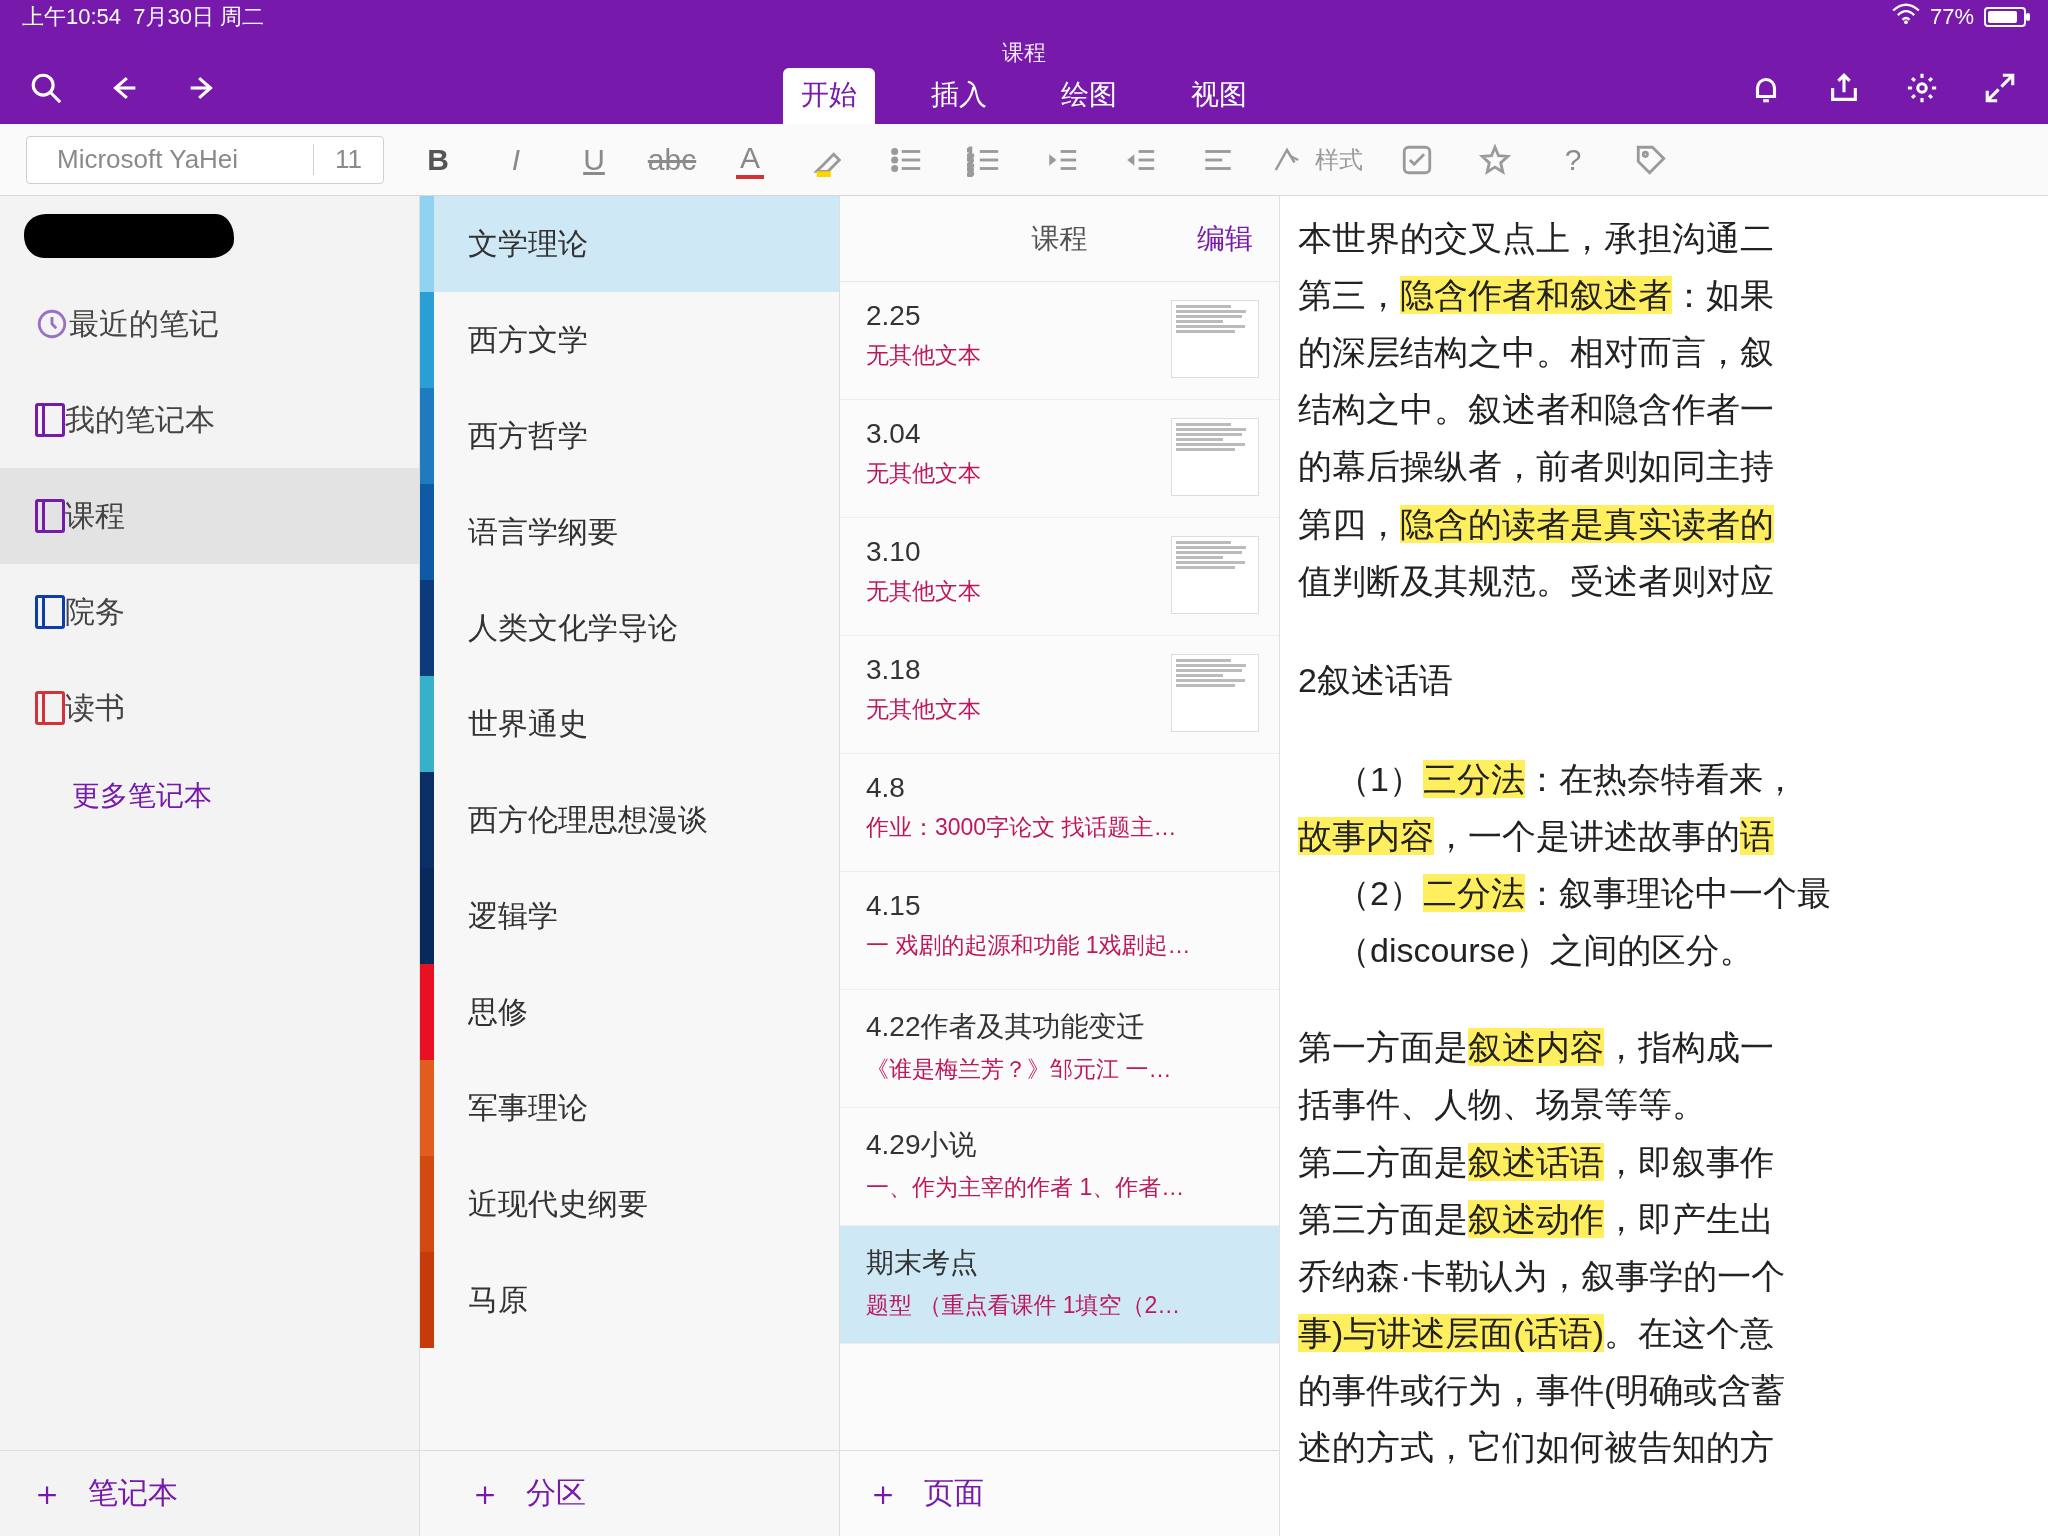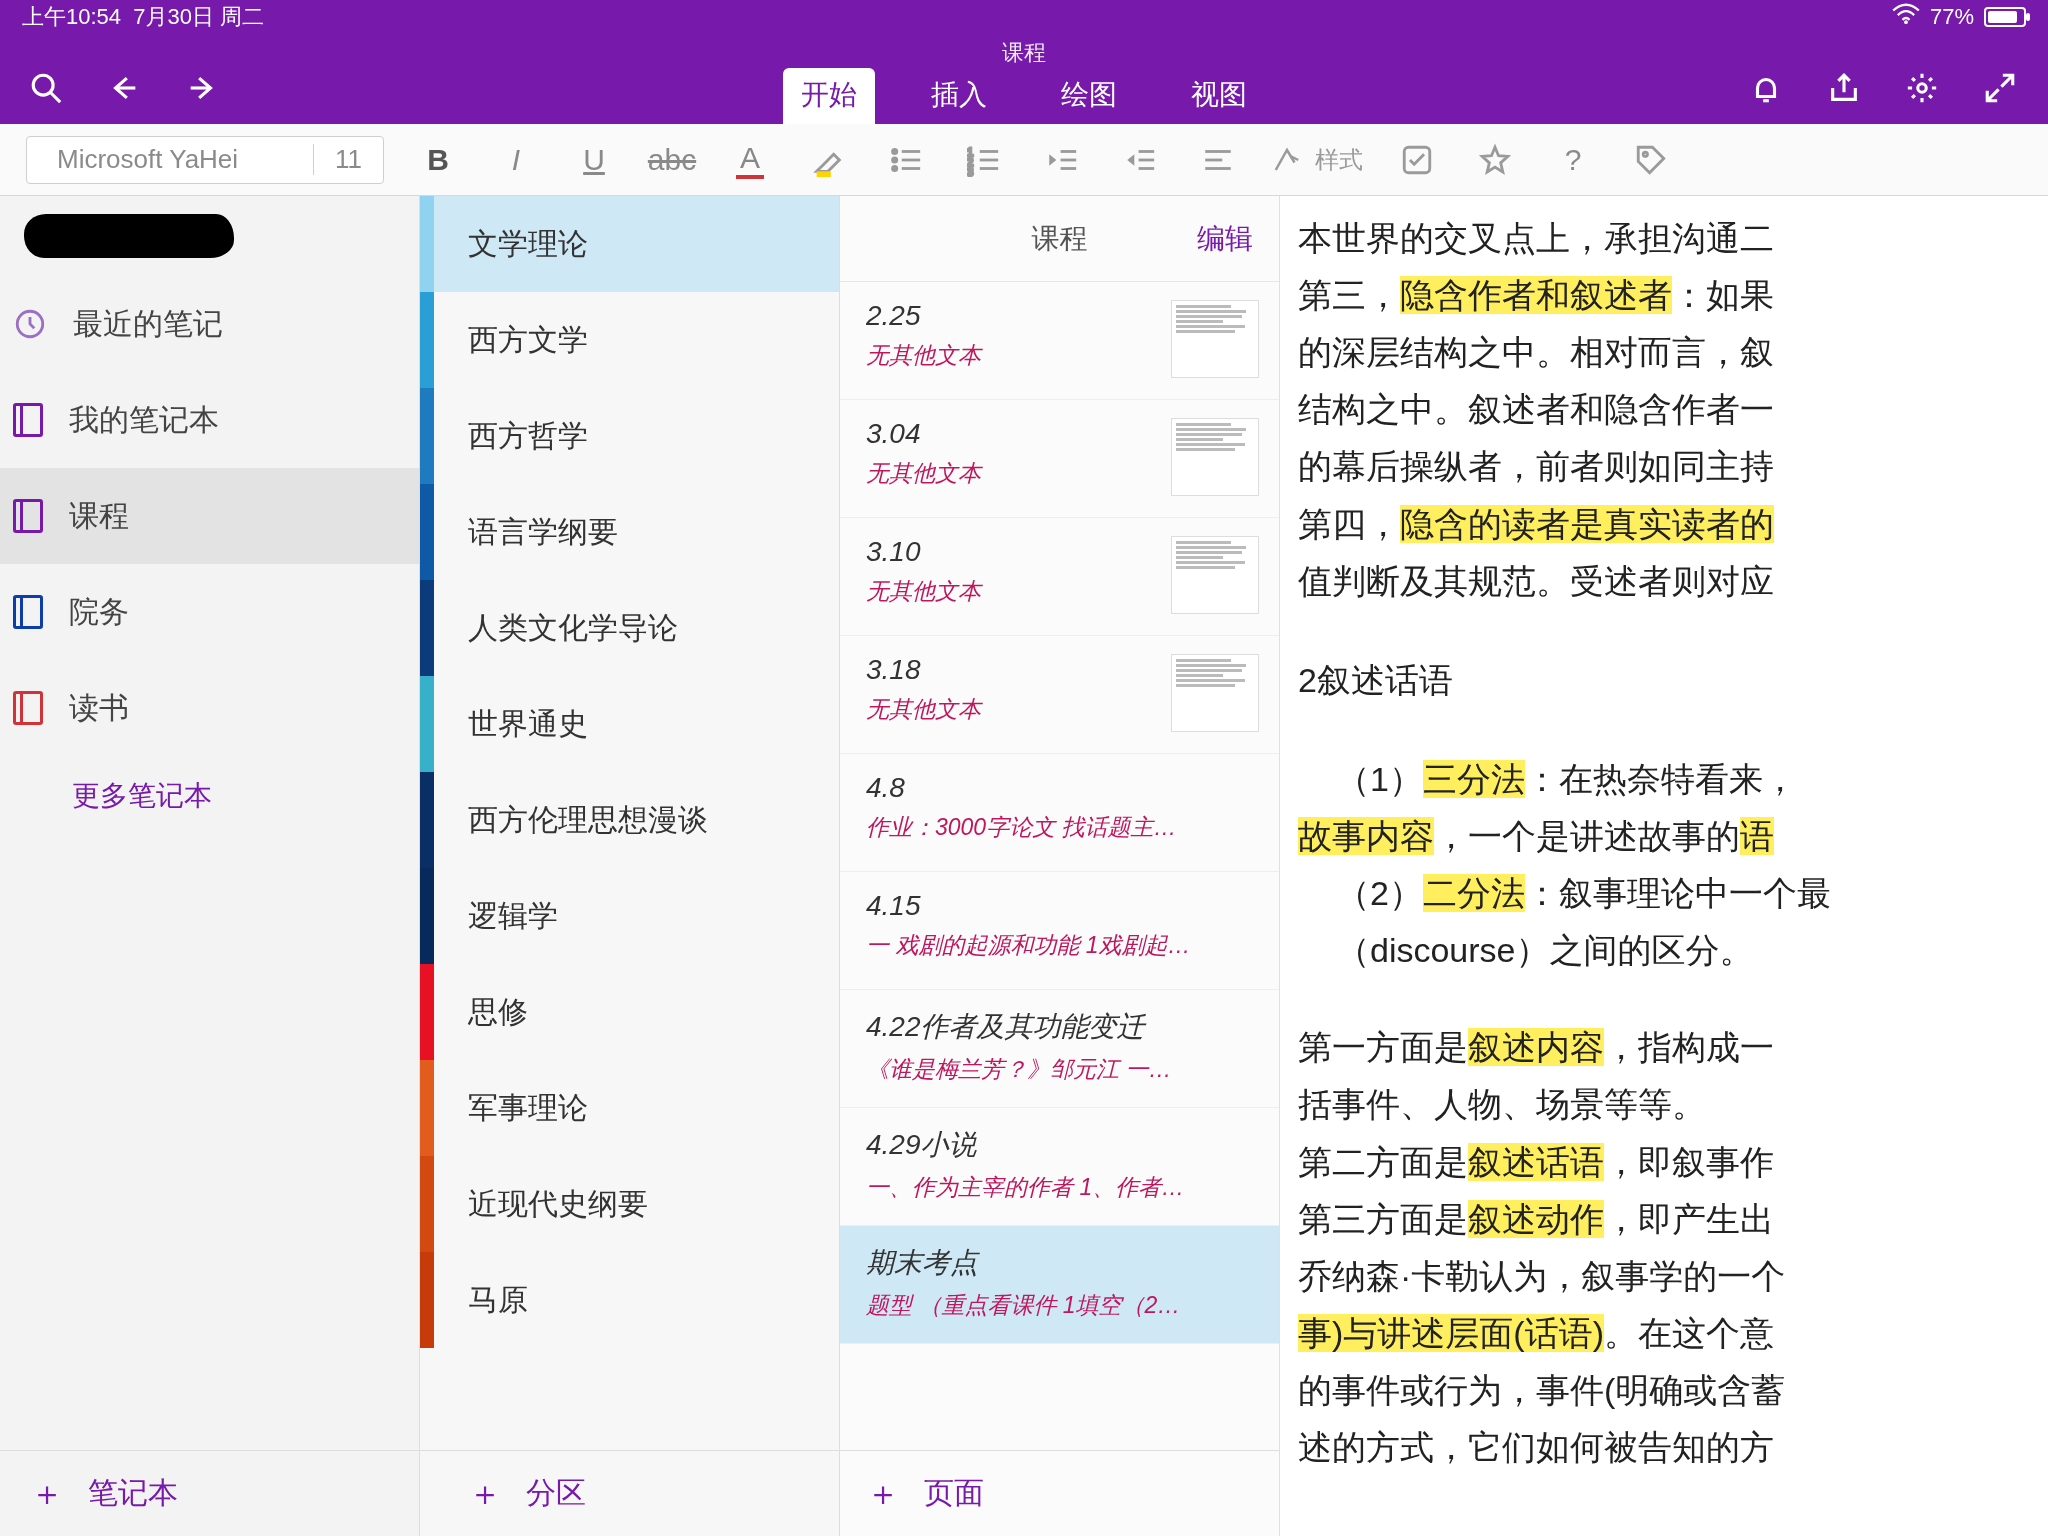--- a/index.html
+++ b/index.html
@@ -31,40 +31,40 @@
 .font-size{width:70px;border-left:1px solid #cfcfcf;text-align:center;color:#8a8a8a;font-size:26px;}
 .rbtn{width:48px;height:48px;display:flex;align-items:center;justify-content:center;color:#8a8a8a;font-size:30px;}
 .rbtn svg{width:34px;height:34px;stroke:#9a9a9a;fill:none;stroke-width:2;}
 .style-btn{display:flex;align-items:center;gap:13px;color:#9a9a9a;font-size:24px;}
 
 .body{flex:1;display:flex;min-height:0;}
 
 .col1{width:420px;background:#f3f3f3;border-right:1px solid #ddd;display:flex;flex-direction:column;}
 .account{height:80px;display:flex;align-items:center;padding-left:24px;}
 .scribble{width:210px;height:44px;background:#000;border-radius:22px 18px 24px 20px / 20px 24px 18px 22px;}
-.nb-item{height:96px;display:flex;align-items:center;gap:26px;padding-left:13px;font-size:30px;color:#444;}
+.nb-item{height:96px;display:flex;align-items:center;padding-left:35px;font-size:30px;color:#444;}
 .nb-item.selected{background:#e3e3e3;}
 .nb-icon{width:34px;height:34px;}
 .more-nb{padding-left:72px;font-size:28px;color:#7719AA;height:80px;display:flex;align-items:center;}
 .col1-foot{margin-top:auto;height:86px;border-top:1px solid #ddd;display:flex;align-items:center;padding-left:30px;gap:24px;color:#7719AA;font-size:30px;}
 .plus{font-size:34px;font-weight:300;}
 
 .col2{width:420px;background:#f7f7f7;border-right:1px solid #ddd;display:flex;flex-direction:column;}
 .sec-list{flex:1;overflow:hidden;text-align:right;}
 .sec-item{height:96px;display:flex;align-items:center;padding-left:48px;font-size:30px;color:#333;position:relative;}
 .sec-item::before{content:"";position:absolute;left:0;top:0;bottom:0;width:14px;background:var(--c);}
 .sec-item.selected{background:#cfe8f6;}
 .col2-foot{height:86px;border-top:1px solid #ddd;display:flex;align-items:center;padding-left:48px;gap:24px;color:#7719AA;font-size:30px;}
 
 .col3{width:440px;background:#fbfbfb;border-right:1px solid #e0e0e0;display:flex;flex-direction:column;}
 .col3-head{height:86px;display:flex;align-items:center;justify-content:center;position:relative;border-bottom:1px solid #e6e6e6;}
 .col3-title{font-size:28px;color:#555;}
 .col3-edit{position:absolute;right:26px;font-size:28px;color:#7719AA;}
 .page-list{flex:1;overflow:hidden;}
-.page-item{min-height:118px;padding:18px 20px 16px 26px;border-bottom:1px solid #eee;display:flex;gap:14px;align-items:flex-start;font-style:italic;}
+.page-item{min-height:118px;padding:18px 20px 16px 26px;border-bottom:1px solid #eee;display:flex;gap:14px;align-items:flex-start;}
 .page-item.selected{background:#cfe8f6;}
 .page-text{flex:1;min-width:0;}
 .page-title{font-size:28px;color:#333;margin-bottom:8px;white-space:nowrap;overflow:hidden;text-overflow:ellipsis;}
 .page-sub{font-size:23px;color:#be185d;white-space:nowrap;overflow:hidden;text-overflow:ellipsis;}
 .thumb{width:88px;height:78px;background:#fff;border:1px solid #ddd;flex-shrink:0;display:flex;flex-direction:column;padding:4px;gap:2px;}
 .thumb i{display:block;height:3px;background:#bbb;}
 .thumb i:nth-child(1){width:70%;} .thumb i:nth-child(2){width:90%;} .thumb i:nth-child(3){width:85%;} .thumb i:nth-child(4){width:60%;} .thumb i:nth-child(5){width:88%;} .thumb i:nth-child(6){width:75%;}
 .col3-foot{height:86px;border-top:1px solid #ddd;display:flex;align-items:center;padding-left:26px;gap:24px;color:#7719AA;font-size:30px;}
 
 .content{flex:1;padding:14px 0 0 18px;font-size:34px;line-height:1.68;color:#222;overflow:hidden;}

